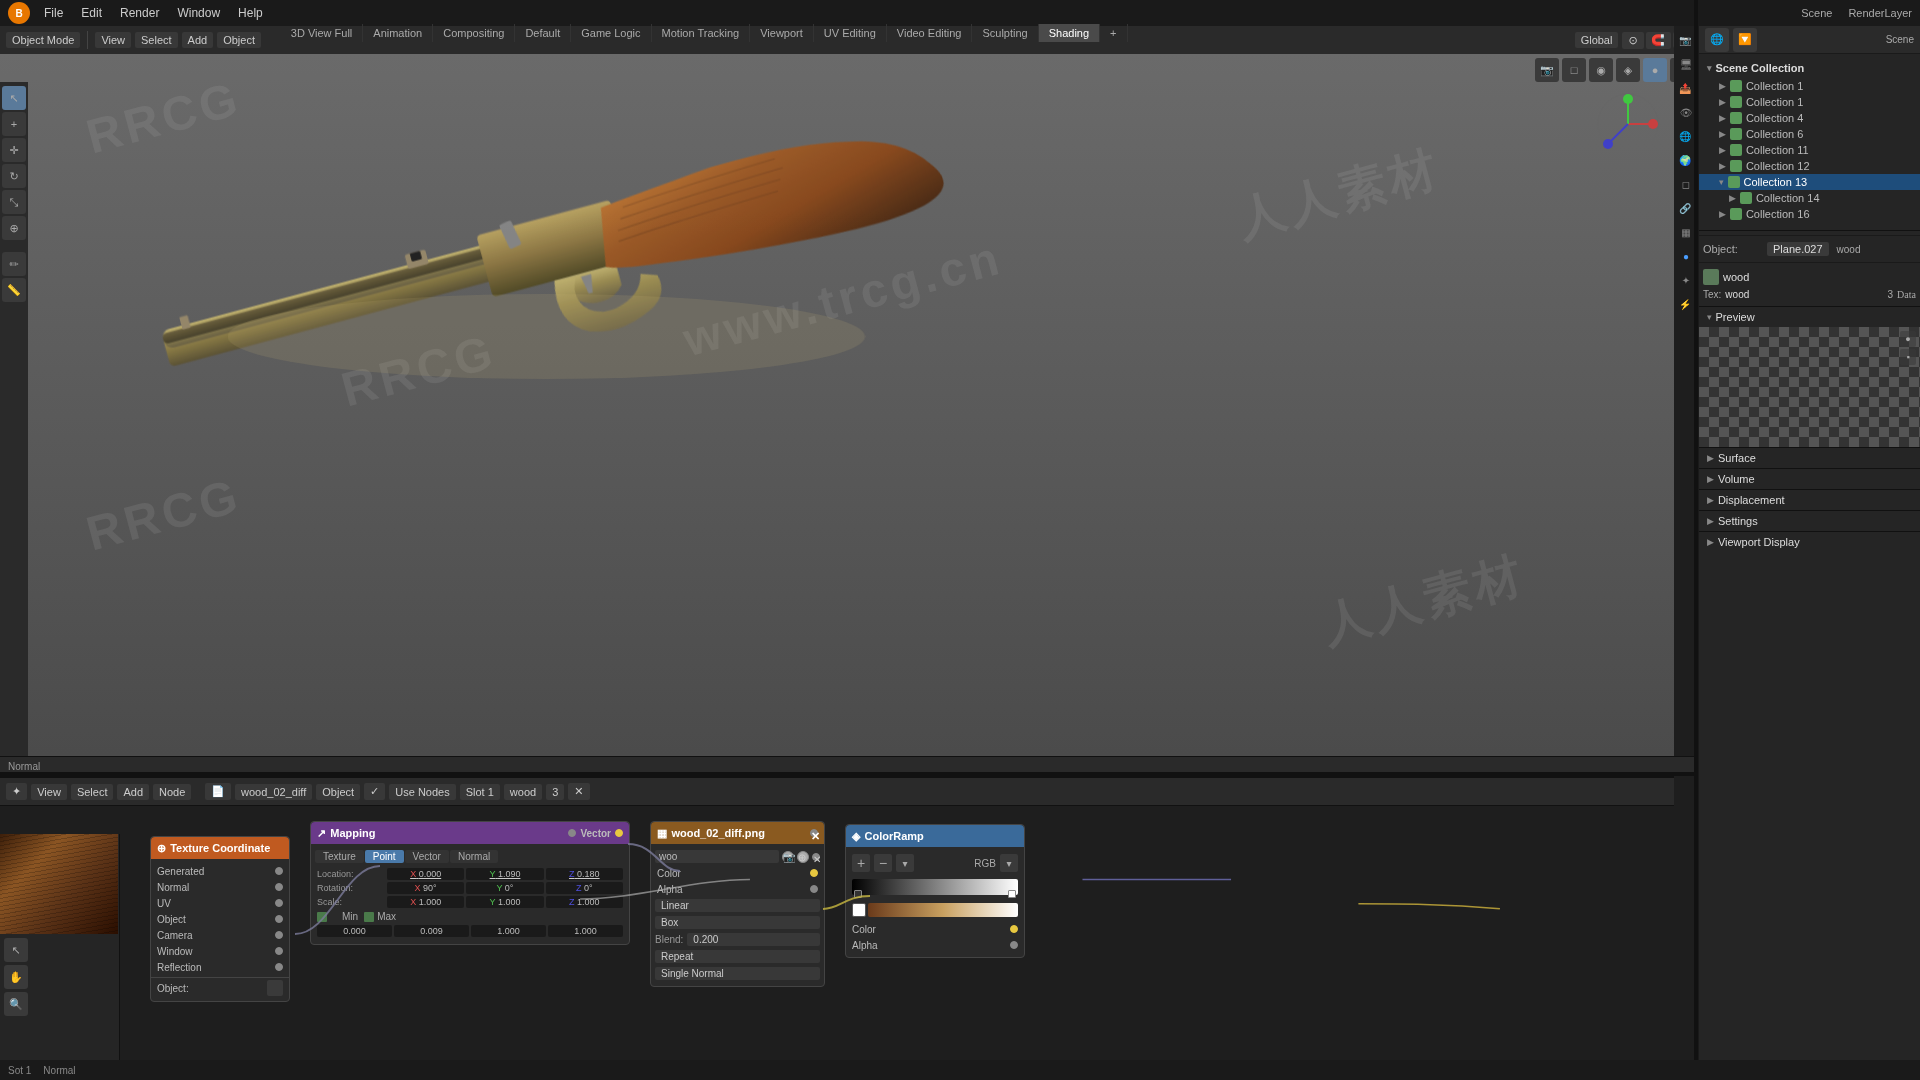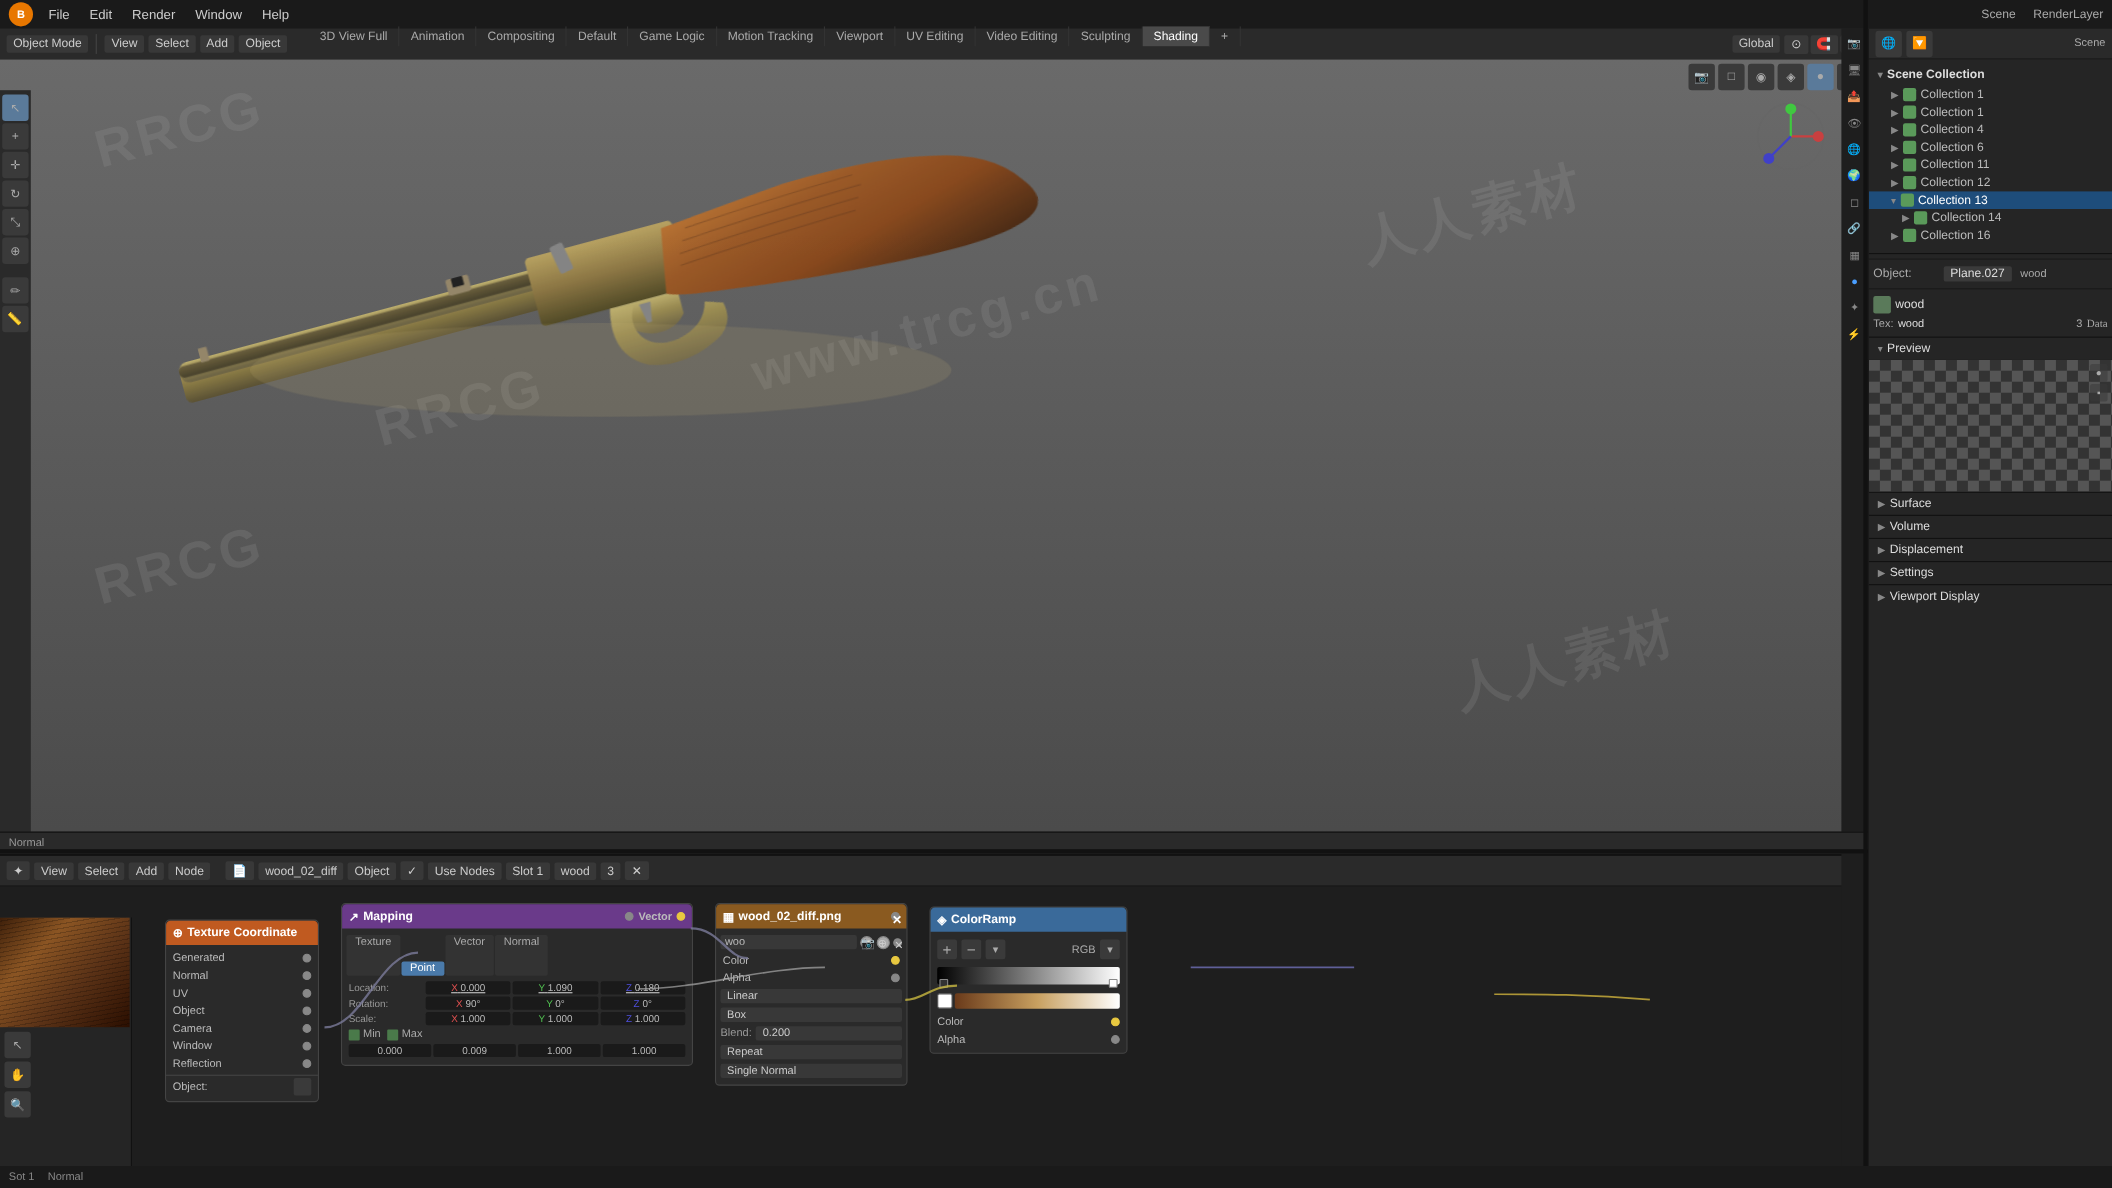--- a/index.html
+++ b/index.html
@@ -472,21 +472,20 @@
       padding: 1px 8px;
       font-size: 10px;
       color: #aaa;
       background: #333;
       border-radius: 2px;
       cursor: pointer;
     }
     .map-tab.active {
       background: #4a7aaa;
       color: #fff;
-      margin-top: 24px;
     }
 
     
     .cr-gradient {
       height: 16px;
       background: linear-gradient(to right, #000, #fff);
       margin: 4px 6px;
       border-radius: 2px;
     }
     .mb-val {
@@ -834,21 +833,21 @@
               <div class="map-field">
                 <span style="color:#50c050;font-size:9px;">Y</span> <span>1.000</span>
               </div>
               <div class="map-field">
                 <span style="color:#5050e0;font-size:9px;">Z</span> <span>1.000</span>
               </div>
             </div>
           </div>
 
           <div style="display:flex;gap:6px;padding:2px 0;">
-            <div style="display:flex;align-items:center;gap:3px;">
+            <div style="display:flex;align-items:center;gap:15px;">
               <div class="mb-check"></div>
               <span style="font-size:10px;color:#aaa;">Min</span>
             </div>
             <div style="display:flex;align-items:center;gap:3px;">
               <div class="mb-check"></div>
               <span style="font-size:10px;color:#aaa;">Max</span>
             </div>
           </div>
 
           <div style="display:flex;gap:2px;padding:1px 0;">

